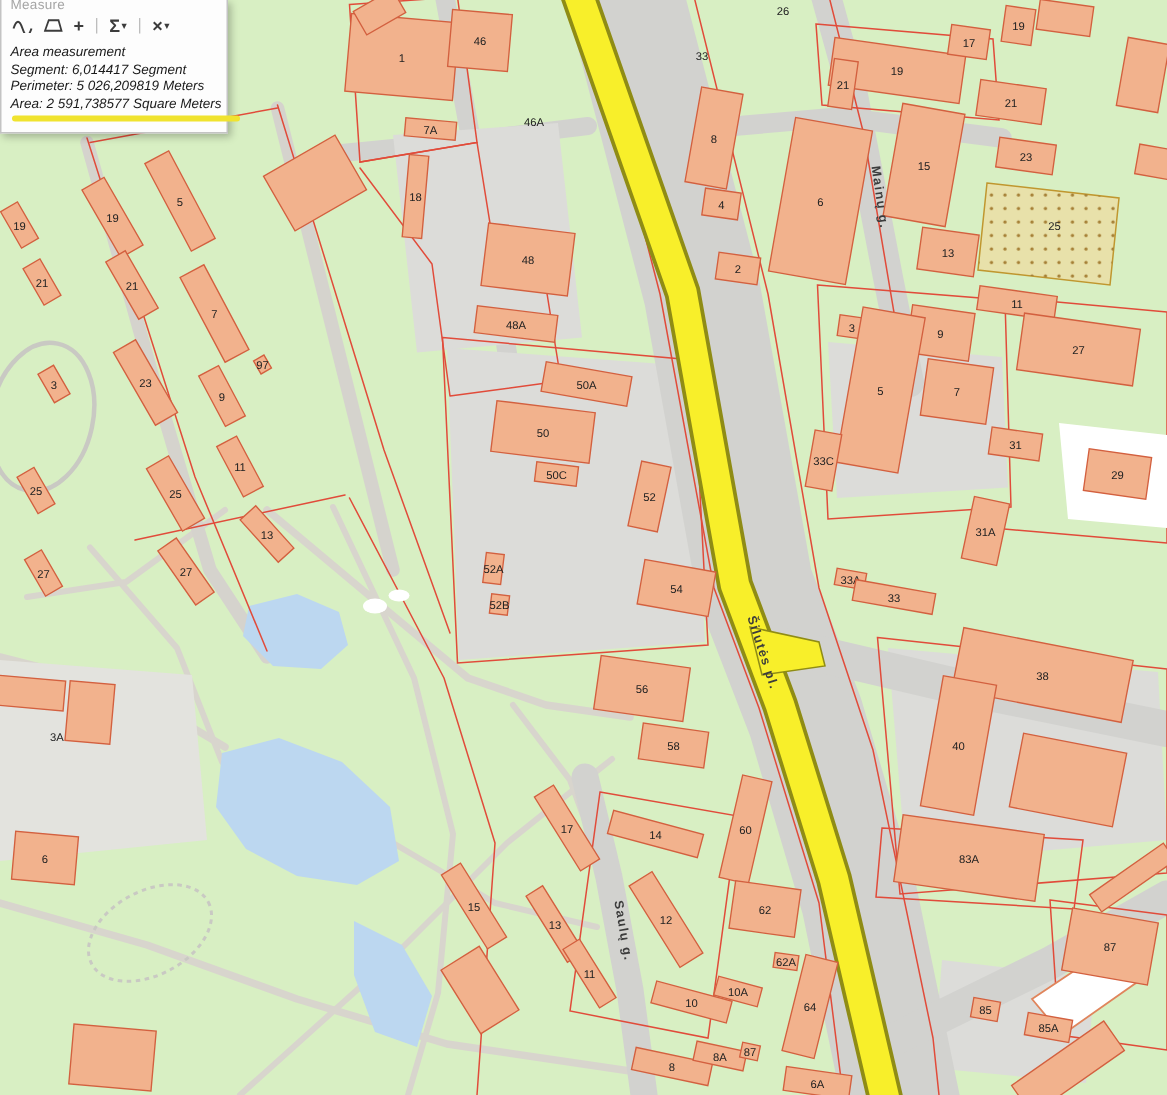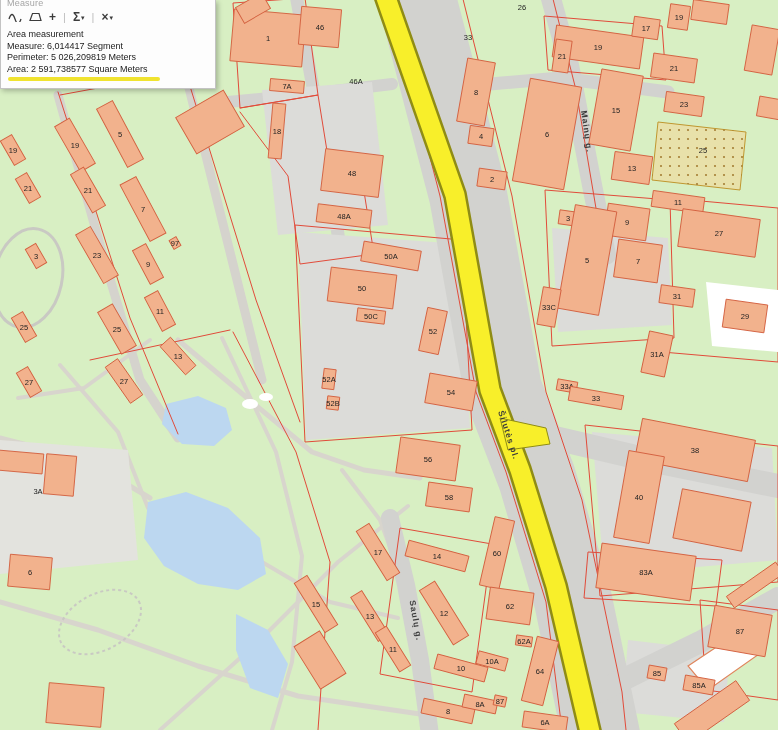--- a/index.html
+++ b/index.html
@@ -2,34 +2,34 @@
 <html><head>
 <meta charset="utf-8">
 <style>
   html,body{margin:0;padding:0;background:#ffffff;}
   body{font-family:"Liberation Sans","DejaVu Sans",sans-serif;}
   .stage{position:relative;width:778px;height:730px;overflow:hidden;background:#d8efc3;}
   svg.map{position:absolute;left:0;top:0;width:778px;height:730px;display:block;}
   svg.map text{font-family:"Liberation Sans","DejaVu Sans",sans-serif;}
 
   .measure-panel{
-    position:absolute;left:0;top:0;width:216px;
+    position:absolute;left:0;top:0;width:152px;
     background:#fdfdfd;border:1px solid #c3c3c3;border-top:none;
     box-shadow:2px 2px 5px rgba(0,0,0,.25);
     padding:0 6px 7px 6px;box-sizing:border-box;z-index:5;
   }
   .mp-title{color:#a5a5a5;font-size:9px;height:9px;overflow:hidden;margin-top:-2px;letter-spacing:.2px;}
   .mp-toolbar{display:flex;align-items:center;gap:7px;padding:4px 0 6px 1px;color:#3c3c3c;}
   .mp-toolbar .tool{background:none;border:none;padding:0;margin:0;color:#3c3c3c;
     font-size:11px;line-height:11px;display:flex;align-items:center;gap:1px;cursor:default;
     font-family:"Liberation Sans","DejaVu Sans",sans-serif;}
   .mp-toolbar .glyph{font-size:12px;font-weight:700;}
   .mp-toolbar .caret{font-size:7px;color:#3c3c3c;}
   .mp-toolbar .sep{color:#bdbdbd;font-size:11px;}
-  .mp-line{font-size:9px;line-height:11.5px;color:#1b1b1b;white-space:nowrap;}
+  .mp-line{font-size:9px;line-height:11.5px;color:#1b1b1b;white-space:nowrap;font-style:italic;}
   .mp-underline{width:152px;height:4px;background:#f0e32f;border-radius:2px;margin:2px 0 0 1px;}
 </style>
 </head>
 <body>
 
 <div class="stage">
 
   <svg class="map" viewBox="0 0 778 730" xmlns="http://www.w3.org/2000/svg" style="background: rgb(216, 239, 195);">
     <defs>
       <pattern id="dots" width="9" height="9" patternUnits="userSpaceOnUse">
@@ -292,19 +292,19 @@
         <span class="glyph">Σ</span>
         <span class="caret">▾</span>
       </button>
       <span class="sep">|</span>
       <button class="tool">
         <span class="glyph">×</span>
         <span class="caret">▾</span>
       </button>
     </div>
     <div class="mp-line">Area measurement</div>
-    <div class="mp-line"><span>Measure:</span> <span>6,014417 Segment</span></div>
+    <div class="mp-line"><span>Segment:</span> <span>6,014417 Segment</span></div>
     <div class="mp-line"><span>Perimeter:</span> <span>5 026,209819 Meters</span></div>
     <div class="mp-line"><span>Area:</span> <span>2 591,738577 Square Meters</span></div>
     <div class="mp-underline"></div>
   </div>
 
 </div>
 
 </body></html>

